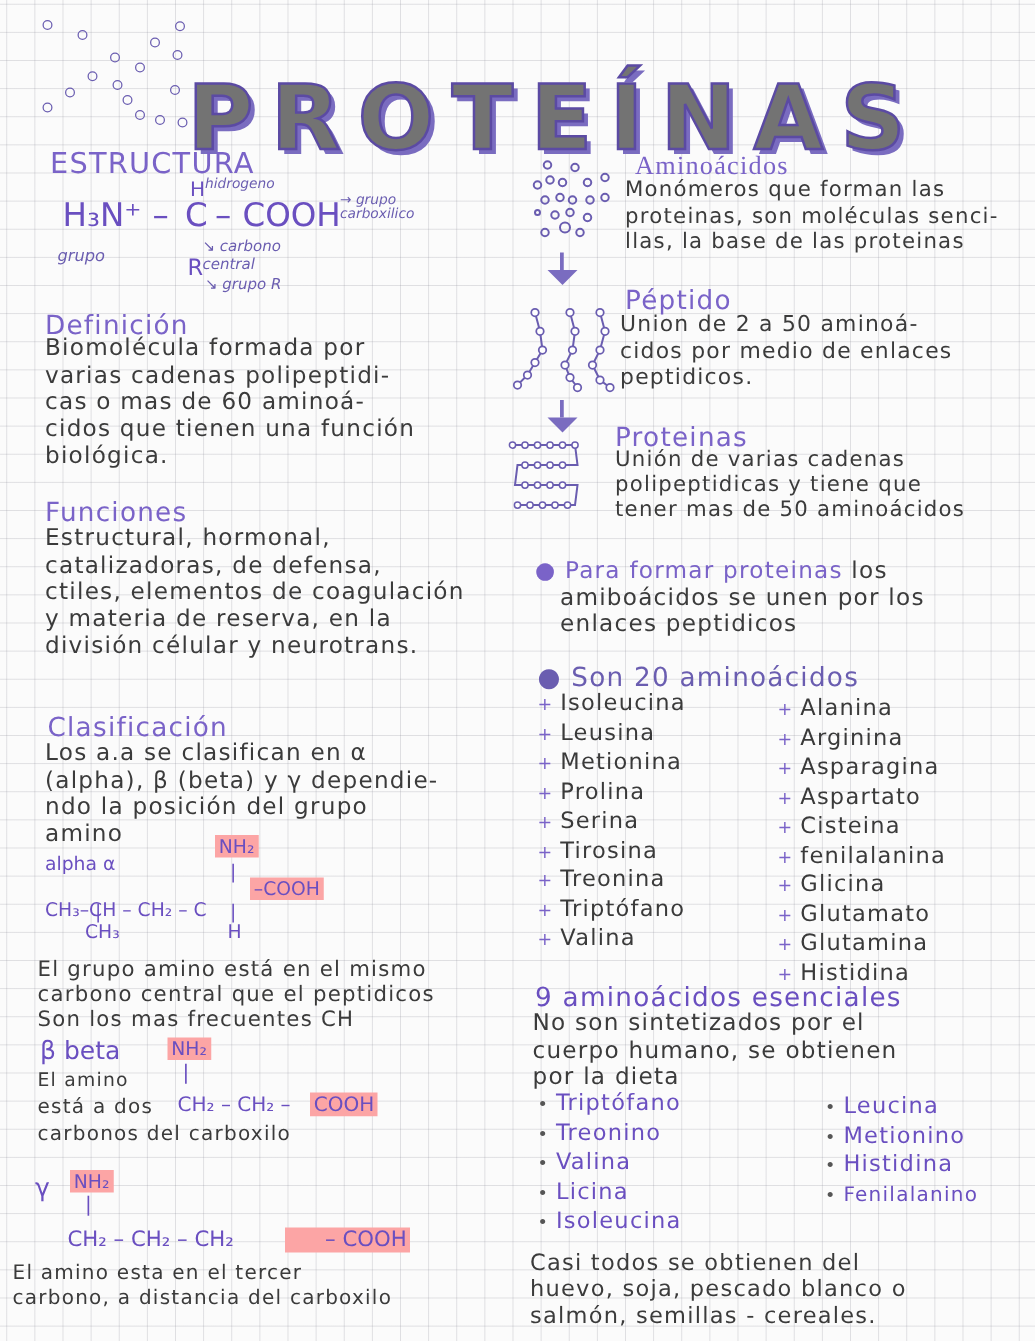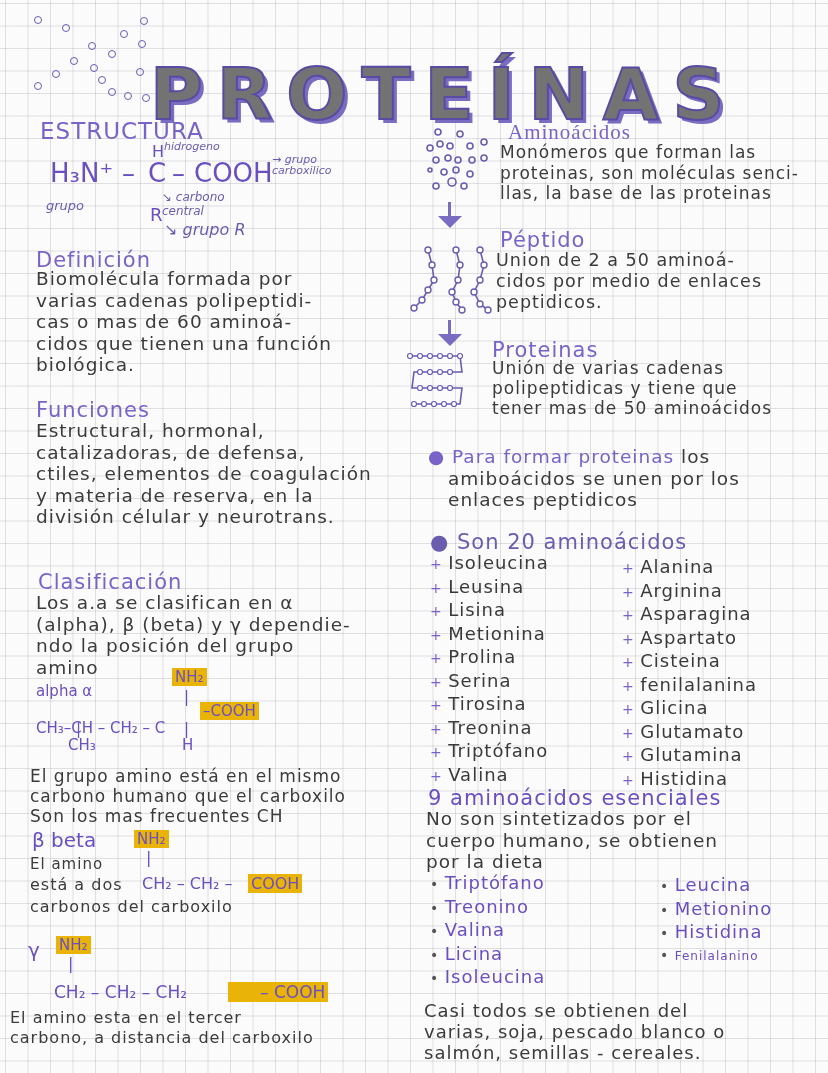--- a/index.html
+++ b/index.html
@@ -20,21 +20,21 @@
     font-size:72px;letter-spacing:14px;color:#737373;
     -webkit-text-stroke:2px #5b4aa3;
     text-shadow:4px 4px 0 #7a6cc0;
     margin-top:46px;
   }
   .dots span{position:absolute;width:6px;height:6px;border:1.5px solid #6a5db0;border-radius:50%;}
   .heading{color:#7a63c8;font-size:21px;letter-spacing:1px;}
   .body{font-size:18.5px;line-height:21.5px;color:#3b3b3b;letter-spacing:1px;}
   .small{font-size:11px;color:#6a5db0;font-style:italic;}
   .formula{color:#6a4fc0;}
-  .hl{background:#eab308;padding:0 3px;}
+  .hl{background:#fca5a5;padding:0 3px;}
   .list{font-size:18px;line-height:21.5px;letter-spacing:1px;}
   .list .item::before{content:"+ ";color:#7a63c8;font-size:14px;}
   .ess .item{color:#6a4fc0;}
   .ess .item::before{content:"• ";color:#555;}
   .bullet-dot{color:#7a63c8;}
 </style>
 </head>
 <body>
 
 <div class="abs dots" style="left:20px;top:12px;width:120px;height:80px;">
@@ -63,21 +63,21 @@
   <span class="abs" style="left:108px;top:2px;font-size:16px;">H</span>
   <span class="abs" style="left:6px;top:18px;font-size:26px;">H₃N⁺</span>
   <span class="abs" style="left:78px;top:18px;font-size:26px;">–</span>
   <span class="abs" style="left:104px;top:18px;font-size:26px;">C</span>
   <span class="abs" style="left:128px;top:18px;font-size:26px;">–</span>
   <span class="abs" style="left:150px;top:18px;font-size:26px;">COOH</span>
   <span class="abs small" style="left:228px;top:14px;width:80px;line-height:11px;">→ grupo carboxilico</span>
   <span class="abs small" style="left:2px;top:58px;font-size:13px;">grupo</span>
   <span class="abs small" style="left:118px;top:50px;width:100px;font-size:12px;">↘ carbono central</span>
   <span class="abs" style="left:106px;top:64px;font-size:18px;">R</span>
-  <span class="abs small" style="left:120px;top:80px;font-size:16px;">↘ grupo R</span>
+  <span class="abs small" style="left:120px;top:80px;font-size:12px;">↘ grupo R</span>
 </div>
 
 <div class="abs heading" style="left:36px;top:248px;">Definición</div>
 <div class="abs body" style="left:36px;top:268px;width:340px;">
   <div>Biomolécula formada por</div>
   <div>varias cadenas polipeptidi-</div>
   <div>cas o mas de 60 aminoá-</div>
   <div>cidos que tienen una función</div>
   <div>biológica.</div>
 </div>
@@ -105,21 +105,21 @@
   <span class="abs" style="left:148px;top:20px;">|</span>
   <span class="abs" style="left:0px;top:51px;">CH₃–CH – CH₂ – C</span>
   <span class="abs hl" style="left:164px;top:34px;">–COOH</span>
   <span class="abs" style="left:40px;top:52px;">|</span>
   <span class="abs" style="left:148px;top:52px;">|</span>
   <span class="abs" style="left:32px;top:68px;">CH₃</span>
   <span class="abs" style="left:146px;top:68px;">H</span>
 </div>
 <div class="abs body" style="left:30px;top:766px;width:380px;font-size:17px;line-height:20px;">
   <div>El grupo amino está en el mismo</div>
-  <div>carbono humano que el carboxilo</div>
+  <div>carbono central que el peptidicos</div>
   <div>Son los mas frecuentes CH</div>
 </div>
 
 <div class="abs formula" style="left:30px;top:828px;width:380px;height:90px;">
   <span class="abs" style="left:2px;top:0px;font-size:20px;">β beta</span>
   <span class="abs hl" style="left:104px;top:2px;font-size:15px;">NH₂</span>
   <span class="abs body" style="left:0px;top:26px;font-size:15px;">El amino</span>
   <span class="abs" style="left:116px;top:20px;">|</span>
   <span class="abs body" style="left:0px;top:46px;font-size:16px;">está a dos</span>
   <span class="abs" style="left:112px;top:46px;font-size:16px;">CH₂ – CH₂ –</span>
@@ -244,21 +244,20 @@
 <div class="abs body" style="left:428px;top:446px;width:390px;">
   <div><span class="bullet-dot">● </span><span style="color:#7a63c8">Para formar proteinas</span><span> los</span></div>
   <div style="padding-left:20px">amiboácidos se unen por los</div>
   <div style="padding-left:20px">enlaces peptidicos</div>
 </div>
 
 <div class="abs heading" style="left:430px;top:530px;color:#6a5db0;"><span>● </span><span>Son 20 aminoácidos</span></div>
 <div class="abs list" style="left:430px;top:552px;width:190px;">
   <div class="item">Isoleucina</div>
   <div class="item">Leusina</div>
-  <div class="item">Lisina</div>
   <div class="item">Metionina</div>
   <div class="item">Prolina</div>
   <div class="item">Serina</div>
   <div class="item">Tirosina</div>
   <div class="item">Treonina</div>
   <div class="item">Triptófano</div>
   <div class="item">Valina</div>
 </div>
 <div class="abs list" style="left:622px;top:556px;width:200px;">
   <div class="item">Alanina</div>
@@ -283,20 +282,20 @@
   <div class="item">Triptófano</div>
   <div class="item">Treonino</div>
   <div class="item">Valina</div>
   <div class="item">Licina</div>
   <div class="item">Isoleucina</div>
 </div>
 <div class="abs list ess" style="left:660px;top:874px;width:168px;">
   <div class="item">Leucina</div>
   <div class="item">Metionino</div>
   <div class="item">Histidina</div>
-  <div class="item" style="font-size:12px;">Fenilalanino</div>
+  <div class="item" style="font-size:16px;">Fenilalanino</div>
 </div>
 
 <div class="abs body" style="left:424px;top:1000px;width:400px;font-size:18px;line-height:21px;">
   <div>Casi todos se obtienen del</div>
-  <div>varias, soja, pescado blanco o</div>
+  <div>huevo, soja, pescado blanco o</div>
   <div>salmón, semillas - cereales.</div>
 </div>
 
 </body></html>

